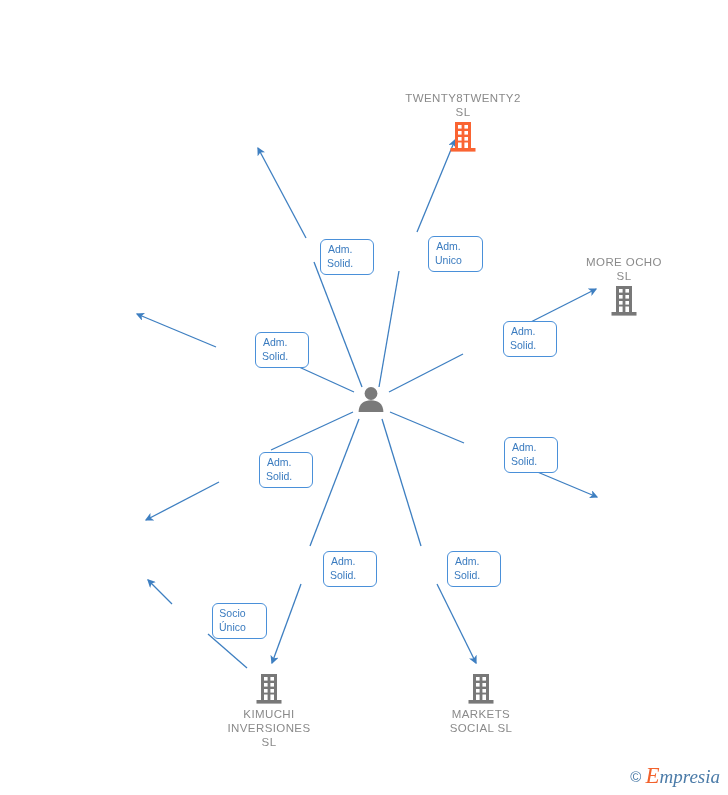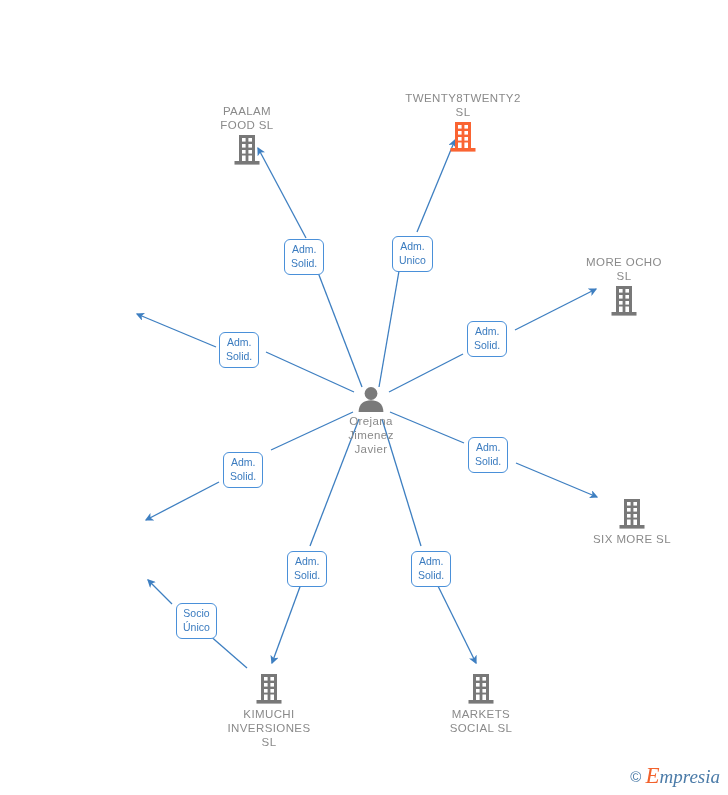--- a/index.html
+++ b/index.html
@@ -52,24 +52,25 @@
   
   .edge-label {
     position: absolute;
     z-index: 4;
     background: #ffffff;
     border: 1.3px solid #4a90d9;
     border-radius: 6px;
     color: #3a7bbf;
     font-size: 10.5px;
     line-height: 13.5px;
-    padding: 3px 6px 4px 6px;
+    padding: 3px 20px 4px 6px;
     text-align: center;
     white-space: pre-line;
     box-sizing: border-box;
+    margin-left: 36px;
   }
 
   
   #watermark {
     position: absolute;
     right: 8px;
     bottom: 6px;
     display: flex;
     align-items: center;
     gap: 4px;
@@ -185,70 +186,39 @@
       <rect x="14.4" y="4" width="3.6" height="3.6" fill="#ffffff"></rect>
       <rect x="8" y="10" width="3.6" height="3.6" fill="#ffffff"></rect>
       <rect x="14.4" y="10" width="3.6" height="3.6" fill="#ffffff"></rect>
       <rect x="8" y="16" width="3.6" height="3.6" fill="#ffffff"></rect>
       <rect x="14.4" y="16" width="3.6" height="3.6" fill="#ffffff"></rect>
       <rect x="8" y="21.5" width="3.6" height="5.5" fill="#ffffff"></rect>
       <rect x="14.4" y="21.5" width="3.6" height="5.5" fill="#ffffff"></rect>
     </svg>
   </div>
 
-  <div class="node label-top" style="left:247px; top:60px;">
-    <div class="node-label">PAALAM
-FOOD  SL</div>
-    <svg class="node-icon" width="26" height="32" viewBox="0 0 26 32">
-      <rect x="5" y="1" width="16" height="26" fill="#787878"></rect>
-      <rect x="0.5" y="27" width="25" height="3.6" fill="#787878"></rect>
-      <rect x="8" y="4" width="3.6" height="3.6" fill="#ffffff"></rect>
-      <rect x="14.4" y="4" width="3.6" height="3.6" fill="#ffffff"></rect>
-      <rect x="8" y="10" width="3.6" height="3.6" fill="#ffffff"></rect>
-      <rect x="14.4" y="10" width="3.6" height="3.6" fill="#ffffff"></rect>
-      <rect x="8" y="16" width="3.6" height="3.6" fill="#ffffff"></rect>
-      <rect x="14.4" y="16" width="3.6" height="3.6" fill="#ffffff"></rect>
-      <rect x="8" y="21.5" width="3.6" height="5.5" fill="#ffffff"></rect>
-      <rect x="14.4" y="21.5" width="3.6" height="5.5" fill="#ffffff"></rect>
-    </svg>
-  </div>
 
 
   <div class="node label-top" style="left:624px; top:211px;">
     <div class="node-label">MORE OCHO
 SL</div>
     <svg class="node-icon" width="26" height="32" viewBox="0 0 26 32">
       <rect x="5" y="1" width="16" height="26" fill="#787878"></rect>
       <rect x="0.5" y="27" width="25" height="3.6" fill="#787878"></rect>
       <rect x="8" y="4" width="3.6" height="3.6" fill="#ffffff"></rect>
       <rect x="14.4" y="4" width="3.6" height="3.6" fill="#ffffff"></rect>
       <rect x="8" y="10" width="3.6" height="3.6" fill="#ffffff"></rect>
       <rect x="14.4" y="10" width="3.6" height="3.6" fill="#ffffff"></rect>
       <rect x="8" y="16" width="3.6" height="3.6" fill="#ffffff"></rect>
       <rect x="14.4" y="16" width="3.6" height="3.6" fill="#ffffff"></rect>
       <rect x="8" y="21.5" width="3.6" height="5.5" fill="#ffffff"></rect>
       <rect x="14.4" y="21.5" width="3.6" height="5.5" fill="#ffffff"></rect>
     </svg>
   </div>
 
-  <div class="node label-bottom" style="left:632px; top:498px;">
-    <svg class="node-icon" width="26" height="32" viewBox="0 0 26 32">
-      <rect x="5" y="1" width="16" height="26" fill="#787878"></rect>
-      <rect x="0.5" y="27" width="25" height="3.6" fill="#787878"></rect>
-      <rect x="8" y="4" width="3.6" height="3.6" fill="#ffffff"></rect>
-      <rect x="14.4" y="4" width="3.6" height="3.6" fill="#ffffff"></rect>
-      <rect x="8" y="10" width="3.6" height="3.6" fill="#ffffff"></rect>
-      <rect x="14.4" y="10" width="3.6" height="3.6" fill="#ffffff"></rect>
-      <rect x="8" y="16" width="3.6" height="3.6" fill="#ffffff"></rect>
-      <rect x="14.4" y="16" width="3.6" height="3.6" fill="#ffffff"></rect>
-      <rect x="8" y="21.5" width="3.6" height="5.5" fill="#ffffff"></rect>
-      <rect x="14.4" y="21.5" width="3.6" height="5.5" fill="#ffffff"></rect>
-    </svg>
-    <div class="node-label">SIX MORE  SL</div>
-  </div>
 
 
   <div class="node label-bottom" style="left:269px; top:673px;">
     <svg class="node-icon" width="26" height="32" viewBox="0 0 26 32">
       <rect x="5" y="1" width="16" height="26" fill="#787878"></rect>
       <rect x="0.5" y="27" width="25" height="3.6" fill="#787878"></rect>
       <rect x="8" y="4" width="3.6" height="3.6" fill="#ffffff"></rect>
       <rect x="14.4" y="4" width="3.6" height="3.6" fill="#ffffff"></rect>
       <rect x="8" y="10" width="3.6" height="3.6" fill="#ffffff"></rect>
       <rect x="14.4" y="10" width="3.6" height="3.6" fill="#ffffff"></rect>
@@ -277,23 +247,20 @@
     </svg>
     <div class="node-label">MARKETS
 SOCIAL  SL</div>
   </div>
 
   <div class="node label-bottom" style="left:371px; top:386px;">
     <svg class="node-icon" width="30" height="26" viewBox="0 0 30 26">
       <circle cx="15" cy="7.5" r="6.4" fill="#7a7a7a"></circle>
       <path d="M2.6 26 C2.6 17.6 8.2 14.2 15 14.2 C21.8 14.2 27.4 17.6 27.4 26 Z" fill="#7a7a7a"></path>
     </svg>
-    <div class="node-label">Orejana
-Jimenez
-Javier</div>
   </div>
 
   <div id="watermark">
     <span class="copy">©</span>
     <span class="brand"><span class="cap">E</span><span>mpresia</span></span>
   </div>
 
 </div>
 
 </body></html>

